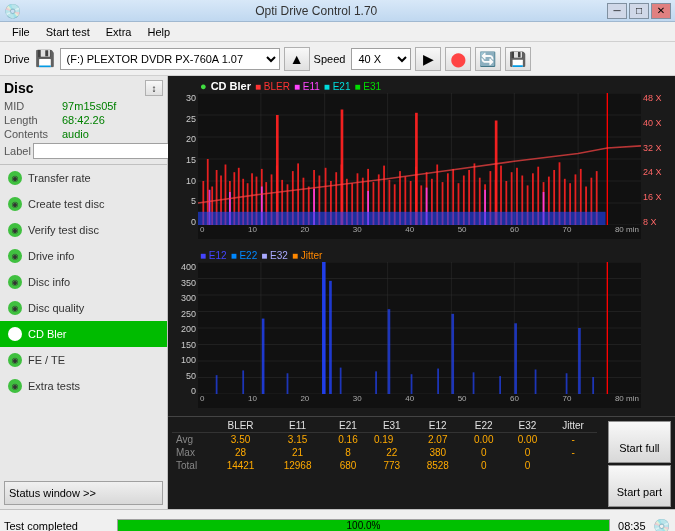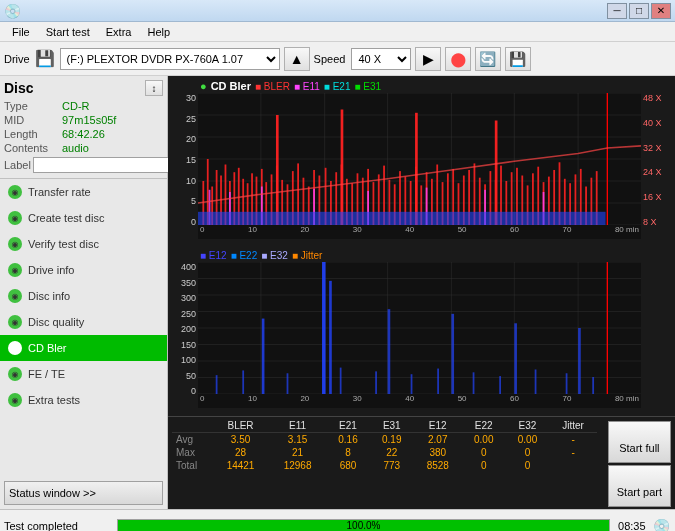--- a/index.html
+++ b/index.html
@@ -61,20 +61,21 @@
     
     svg { position: absolute; top: 0; left: 0; width: 100%; height: 100%; }
   </style>
 </head>
 <body>
 
 <div class="titlebar">
   <div style="display:flex;align-items:center;">
     <span style="font-size:14px;margin-right:4px;">💿</span>
   </div>
+  <div class="titlebar-title">Opti Drive Control 1.70</div>
   <div class="titlebar-controls">
     <button class="titlebar-btn">─</button>
     <button class="titlebar-btn">□</button>
     <button class="titlebar-btn close">✕</button>
   </div>
 </div>
 
 <div class="menubar">
   <span class="menubar-item">File</span>
   <span class="menubar-item">Start test</span>
@@ -96,24 +97,20 @@
 </div>
 
 <div class="main">
 
   <div class="sidebar">
 
     <div class="disc-panel">
       <div class="disc-header">
         <span class="disc-title">Disc</span>
         <button class="disc-btn">↕</button>
-      </div>
-      <div class="disc-row">
-        <span class="disc-key">Type</span>
-        <span class="disc-val">CD-R</span>
       </div>
       <div class="disc-row">
         <span class="disc-key">MID</span>
         <span class="disc-val">97m15s05f</span>
       </div>
       <div class="disc-row">
         <span class="disc-key">Length</span>
         <span class="disc-val">68:42.26</span>
       </div>
       <div class="disc-row">
@@ -442,21 +439,21 @@
                 <th style="color:#e0e0e0;text-align:center;padding:1px 4px;font-weight:normal;border-bottom:1px solid #333;">E32</th>
                 <th style="color:#e0e0e0;text-align:center;padding:1px 4px;font-weight:normal;border-bottom:1px solid #333;">Jitter</th>
               </tr>
             </thead>
             <tbody>
               <tr>
                 <td style="color:#888;padding:1px 4px;">Avg</td>
                 <td style="color:#ffaa00;text-align:center;padding:1px 4px;">3.50</td>
                 <td style="color:#ffaa00;text-align:center;padding:1px 4px;">3.15</td>
                 <td style="color:#ffaa00;text-align:center;padding:1px 4px;">0.16</td>
-                <td style="color:#ffaa00;text-align:center;padding:1px 4px;">0.19</td>
+                <td style="color:#ffaa00;padding:1px 4px;">0.19</td>
                 <td style="color:#ffaa00;text-align:center;padding:1px 4px;">2.07</td>
                 <td style="color:#ffaa00;text-align:center;padding:1px 4px;">0.00</td>
                 <td style="color:#ffaa00;text-align:center;padding:1px 4px;">0.00</td>
                 <td style="color:#ffaa00;text-align:center;padding:1px 4px;">-</td>
               </tr>
               <tr>
                 <td style="color:#888;padding:1px 4px;">Max</td>
                 <td style="color:#ffaa00;text-align:center;padding:1px 4px;">28</td>
                 <td style="color:#ffaa00;text-align:center;padding:1px 4px;">21</td>
                 <td style="color:#ffaa00;text-align:center;padding:1px 4px;">8</td>

